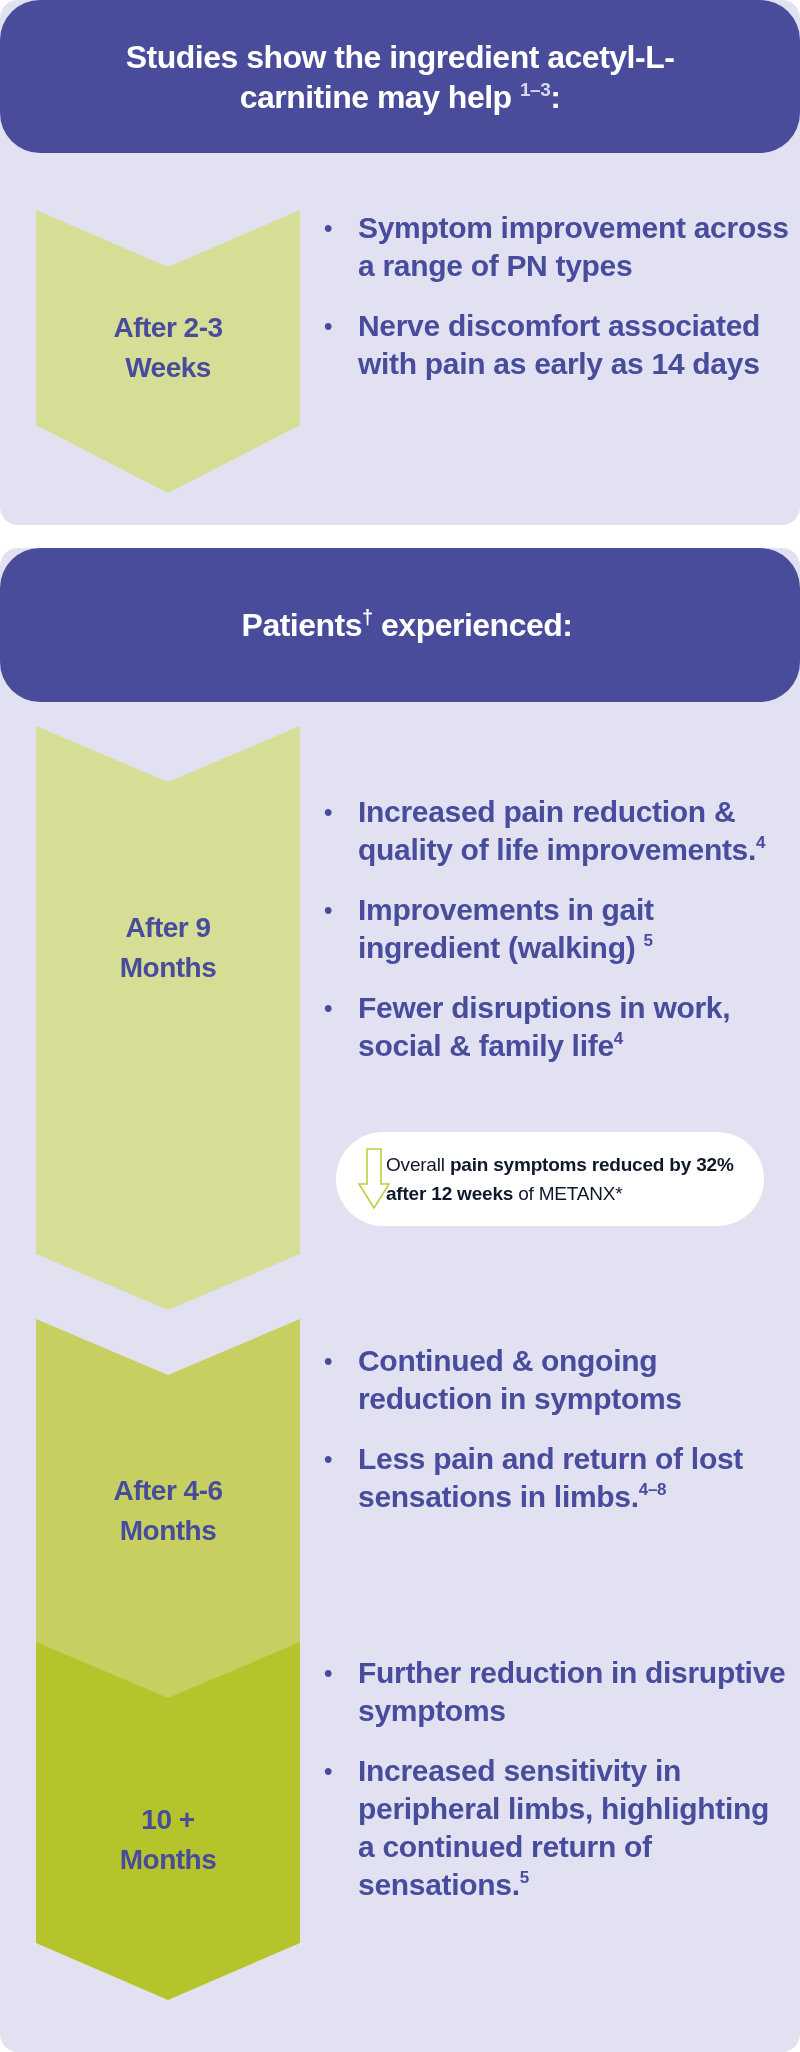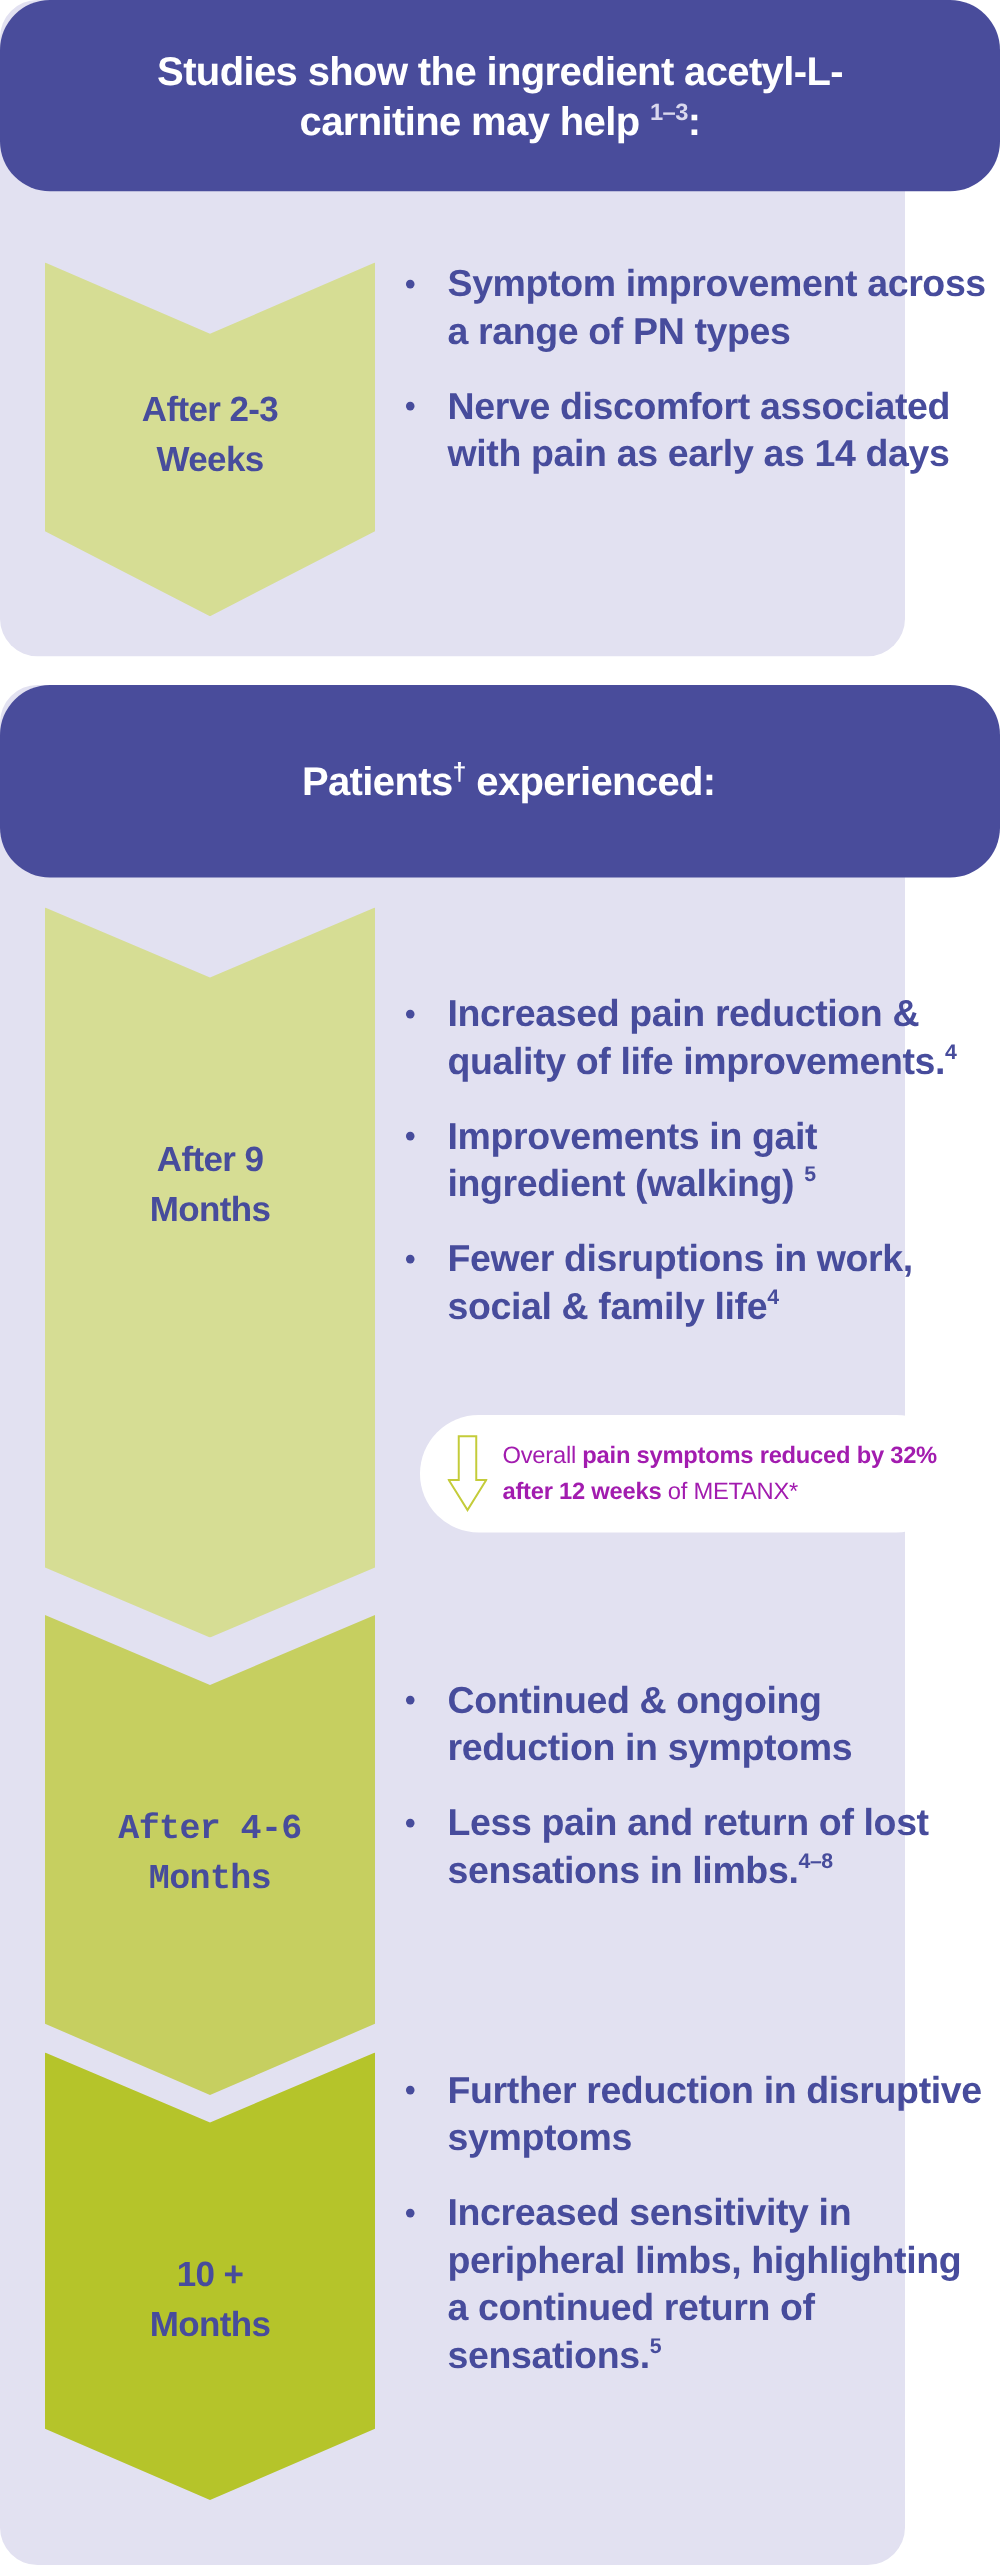--- a/index.html
+++ b/index.html
@@ -7,23 +7,23 @@
     body {
       font-family: "Liberation Sans", "DejaVu Sans", sans-serif;
       color: #474c9c;
       position: relative;
       height: 2052px;
       overflow: hidden;
     }
     .card {
       position: absolute;
       left: 0;
-      width: 724px;
+      width: 800px;
       background: #e2e1f1;
-      border-radius: 30px;
+      border-radius: 18px;
     }
     .card-1 { top: 0; height: 525px; }
     .card-2 { top: 548px; height: 1504px; }
 
     .card-header {
       position: absolute;
       left: 0; top: 0;
       width: 800px;
       background: #494c9b;
       border-radius: 40px;
@@ -98,26 +98,26 @@
       left: 336px;
       top: 1132px;
       width: 428px;
       height: 94px;
       background: #ffffff;
       border-radius: 47px;
     }
     .callout-icon { position: absolute; left: 22px; top: 16px; }
     .callout-text {
       position: absolute;
-      left: 66px;
+      left: 50px;
       top: 18px;
       width: 350px;
       font-size: 19px;
       line-height: 29px;
-      color: #a21caf;
+      color: #0f172a;
       letter-spacing: -0.2px;
     }
     .callout-text b { font-weight: bold; }
   </style>
 </head>
 <body>
 
 <section class="card card-1">
   <div class="card-header">
     <h2 style="font-size:32px;font-weight:bold;">
@@ -168,21 +168,21 @@
 
 <div class="callout">
   <svg class="callout-icon" width="32" height="62" viewBox="0 0 32 62">
     <polygon points="9,1 23,1 23,36 31,36 16,60 1,36 9,36" fill="none" stroke="#c4cc3a" stroke-width="1.6" stroke-linejoin="miter"></polygon>
   </svg>
   <div class="callout-text">
     <span>Overall </span><b>pain symptoms reduced by 32% after 12 weeks</b><span> of METANX*</span>
   </div>
 </div>
 
-<div class="chevron" style="top:1292px;height:384px;font-family:Liberation Mono, monospace;">
+<div class="chevron" style="top:1319px;height:384px;">
   <svg width="264" height="384" viewBox="0 0 264 384">
     <polygon points="0,0 132,56 264,0 264,327 132,384 0,327" fill="#c6cf60"></polygon>
   </svg>
   <div class="chevron-label" style="top:152px;">
     <div>After 4-6</div>
     <div>Months</div>
   </div>
 </div>
 
 <ul class="bullets" style="top:1342px;">

